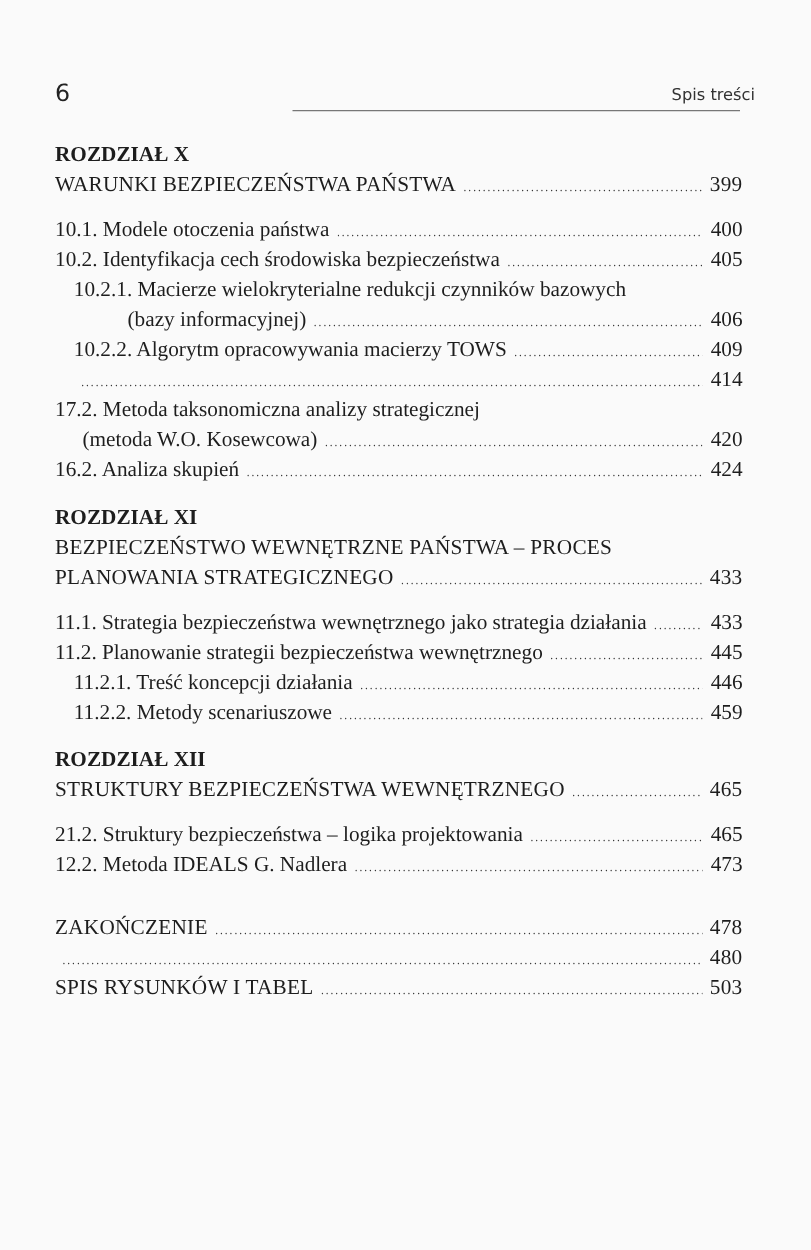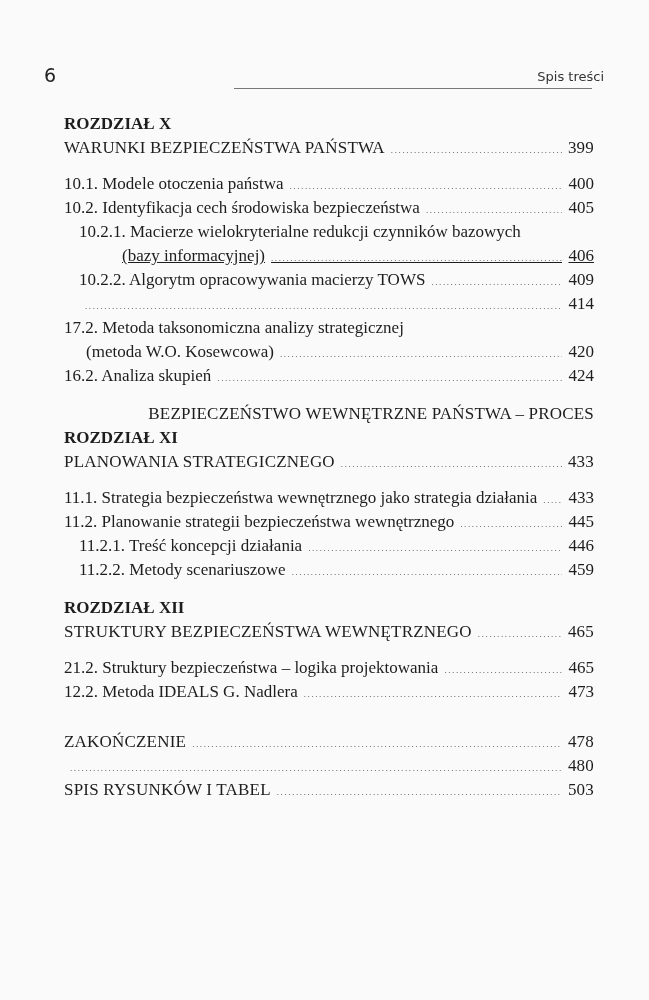--- a/index.html
+++ b/index.html
@@ -26,37 +26,36 @@
     }
     .toc {
       position: absolute; left: 44px; top: 112px; width: 550px;
       font-family: "Liberation Serif", serif;
       font-size: 17px; line-height: 24px;
     }
     .line {
       display: flex; align-items: baseline;
       white-space: nowrap;
       height: 24px;
-      margin-left: 20px;
     }
     .line .t { flex: 0 0 auto; }
     .line .dots {
       flex: 1 1 auto; overflow: hidden; margin: 0 6px 0 6px;
       font-size: 9px; letter-spacing: 1.6px; color: #333;
       position: relative; top: 0px;
     }
     .line .dots::before {
       content: "................................................................................................................................................................................................................................................";
     }
     .line .p { flex: 0 0 auto; text-align: right; min-width: 26px; }
     .chapter { font-weight: bold; }
-    .caps { letter-spacing: 0.2px; justify-content: flex-end; }
+    .caps { letter-spacing: 0.2px; }
     .ind1 { padding-left: 0; }
     .ind2 { padding-left: 15px; }
-    .ind3 { padding-left: 58px; text-decoration: underline; }
+    .ind3 { padding-left: 58px; }
     .gap { height: 12px; }
     .gap-lg { height: 14px; }
   </style>
 </head>
 <body>
 
 <div class="page-num">6</div>
 <div class="running-head">Spis treści</div>
 <div class="head-rule"></div>
 
@@ -107,25 +106,25 @@
     <span class="dots"></span>
     <span class="p">420</span>
   </div>
   <div class="line ind1">
     <span class="t">16.2. Analiza skupień</span>
     <span class="dots"></span>
     <span class="p">424</span>
   </div>
   <div class="gap-lg"></div>
 
+  <div class="line chapter">
+    <span class="t">ROZDZIAŁ XI</span>
+  </div>
   <div class="line caps">
     <span class="t">BEZPIECZEŃSTWO WEWNĘTRZNE PAŃSTWA – PROCES</span>
-  </div>
-  <div class="line chapter">
-    <span class="t">ROZDZIAŁ XI</span>
   </div>
   <div class="line caps">
     <span class="t">PLANOWANIA STRATEGICZNEGO</span>
     <span class="dots"></span>
     <span class="p">433</span>
   </div>
   <div class="gap"></div>
 
   <div class="line ind1">
     <span class="t">11.1. Strategia bezpieczeństwa wewnętrznego jako strategia działania</span>

